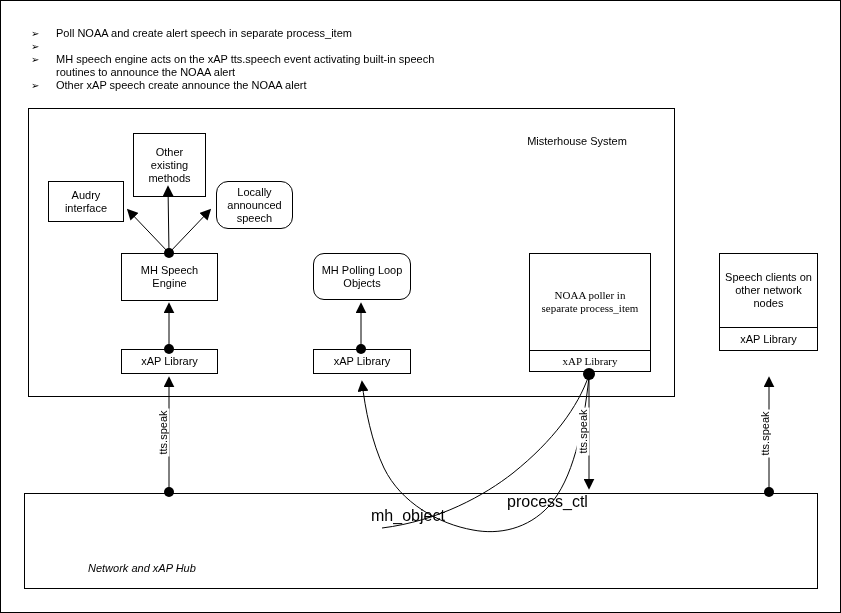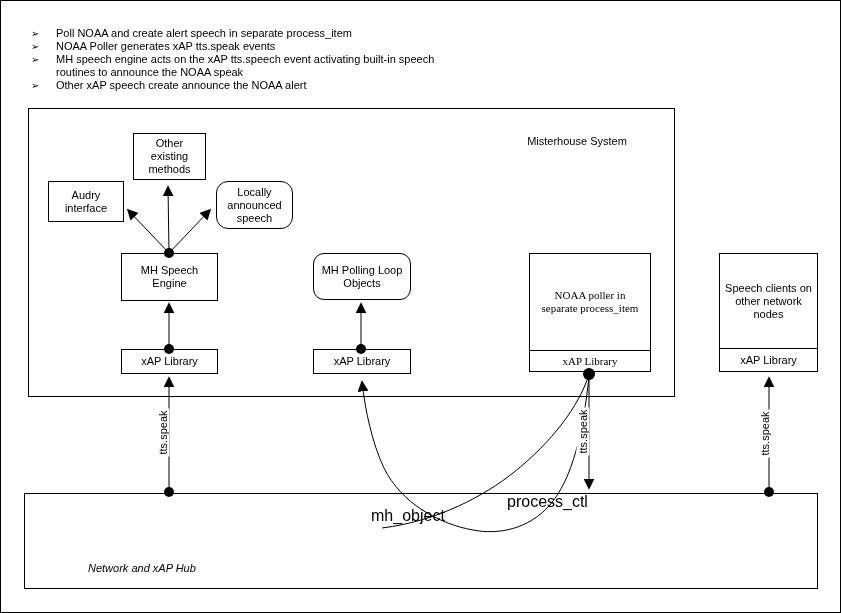--- a/index.html
+++ b/index.html
@@ -34,61 +34,60 @@
 
 <div id="canvas">
 
   <div class="bullets">
     <div class="brow">
       <span class="bmark">➢</span>
       <span>Poll NOAA and create alert speech in separate process_item</span>
     </div>
     <div class="brow">
       <span class="bmark">➢</span>
-      <span>NOAA Poller generates xAP tts.speak events</span>
     </div>
     <div class="brow">
       <span class="bmark">➢</span>
       <span>MH speech engine acts on the xAP tts.speech event activating built-in speech</span>
     </div>
     <div class="brow">
       <span class="bmark"></span>
-      <span>routines to announce the NOAA speak</span>
+      <span>routines to announce the NOAA alert</span>
     </div>
     <div class="brow">
       <span class="bmark">➢</span>
       <span>Other xAP speech create announce the NOAA alert</span>
     </div>
   </div>
 
   <div class="frame" style="left:27px; top:107px; width:647px; height:289px;"></div>
   <div class="plain-label centered" style="left:476px; top:134px; width:200px;">Misterhouse System</div>
 
-  <div class="box" style="left:132px; top:132px; width:73px; height:47px;">Other
+  <div class="box" style="left:132px; top:132px; width:73px; height:64px;">Other
 existing
 methods</div>
   <div class="box" style="left:47px; top:180px; width:76px; height:41px;">Audry
 interface</div>
   <div class="box" style="left:215px; top:180px; width:77px; height:48px;border-radius:12px;">Locally
 announced
 speech</div>
   <div class="box" style="left:120px; top:252px; width:97px; height:48px;">MH Speech
 Engine</div>
   <div class="box" style="left:120px; top:348px; width:97px; height:25px;">xAP Library</div>
   <div class="box" style="left:312px; top:252px; width:98px; height:47px;border-radius:11px;">MH Polling Loop
 Objects</div>
   <div class="box" style="left:312px; top:348px; width:98px; height:25px;">xAP Library</div>
 
   <div class="frame stack" style="left:528px; top:252px; width:122px; height:119px;font-family:Liberation Serif, serif;">
     <div class="sect-top" style="font-size:11px; line-height:13px; text-align:center;">NOAA poller in
 separate process_item</div>
     <div class="sect-strip" style="height:20px; font-size:11px;">xAP Library</div>
   </div>
 
-  <div class="frame stack" style="left:718px; top:252px; width:99px; height:119px;">
+  <div class="frame stack" style="left:718px; top:252px; width:99px; height:98px;">
     <div class="sect-top" style="font-size:11px; line-height:13px; text-align:center;">Speech clients on
 other network
 nodes</div>
     <div class="sect-strip" style="height:22px; font-size:11px;">xAP Library</div>
   </div>
 
   <div class="frame" style="left:23px; top:492px; width:794px; height:96px;"></div>
   <div class="plain-label" style="left:87px; top:561px;font-style:italic;">Network and xAP Hub</div>
 
   <svg class="overlay" viewBox="0 0 841 613">

